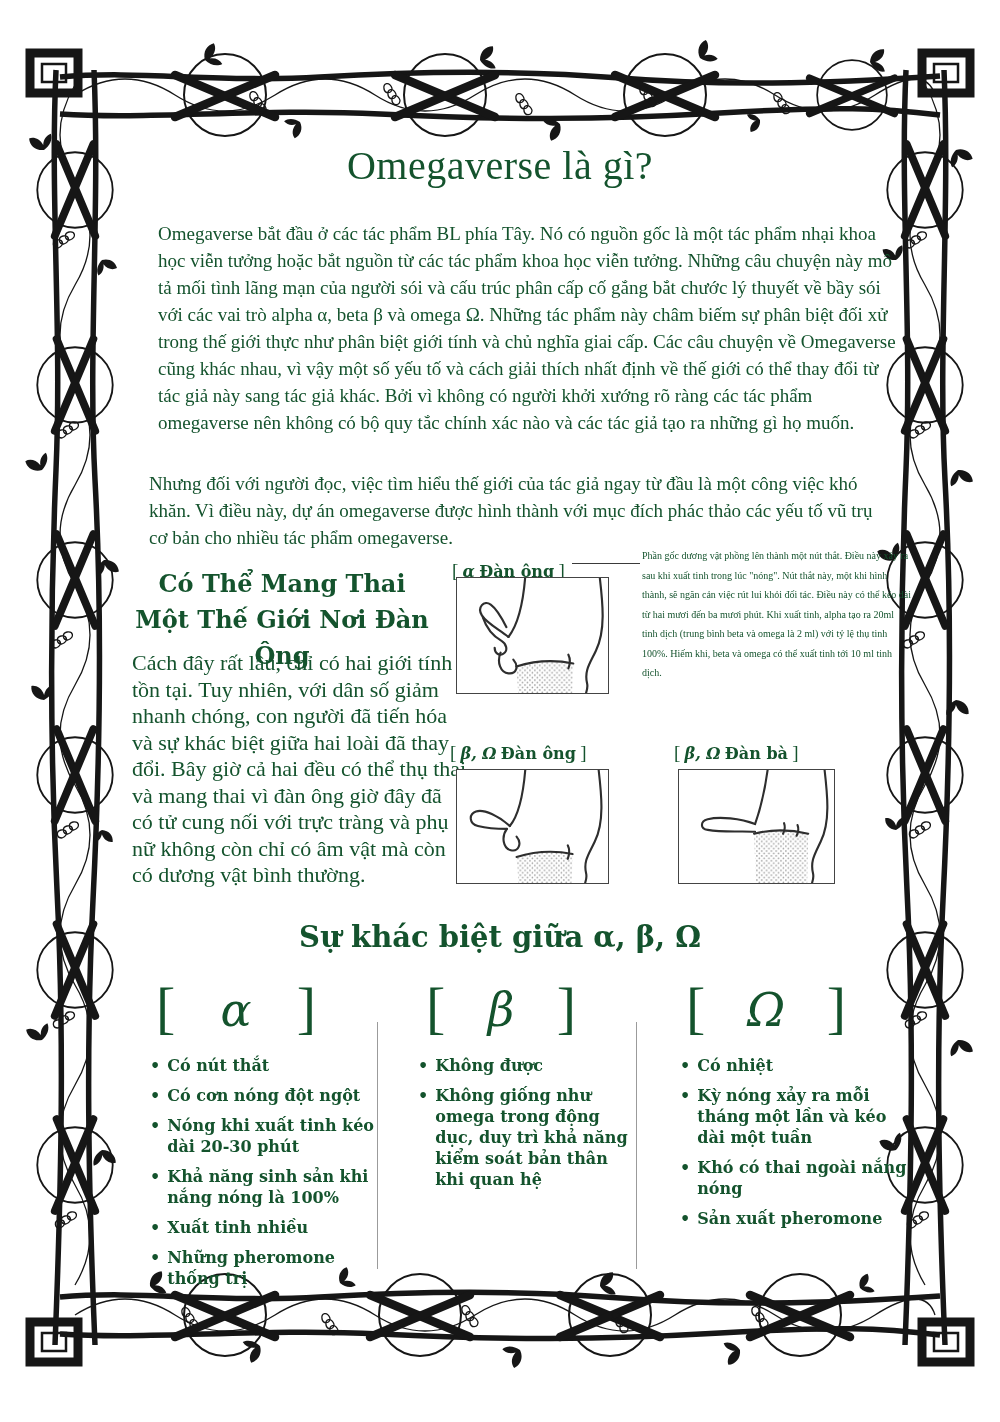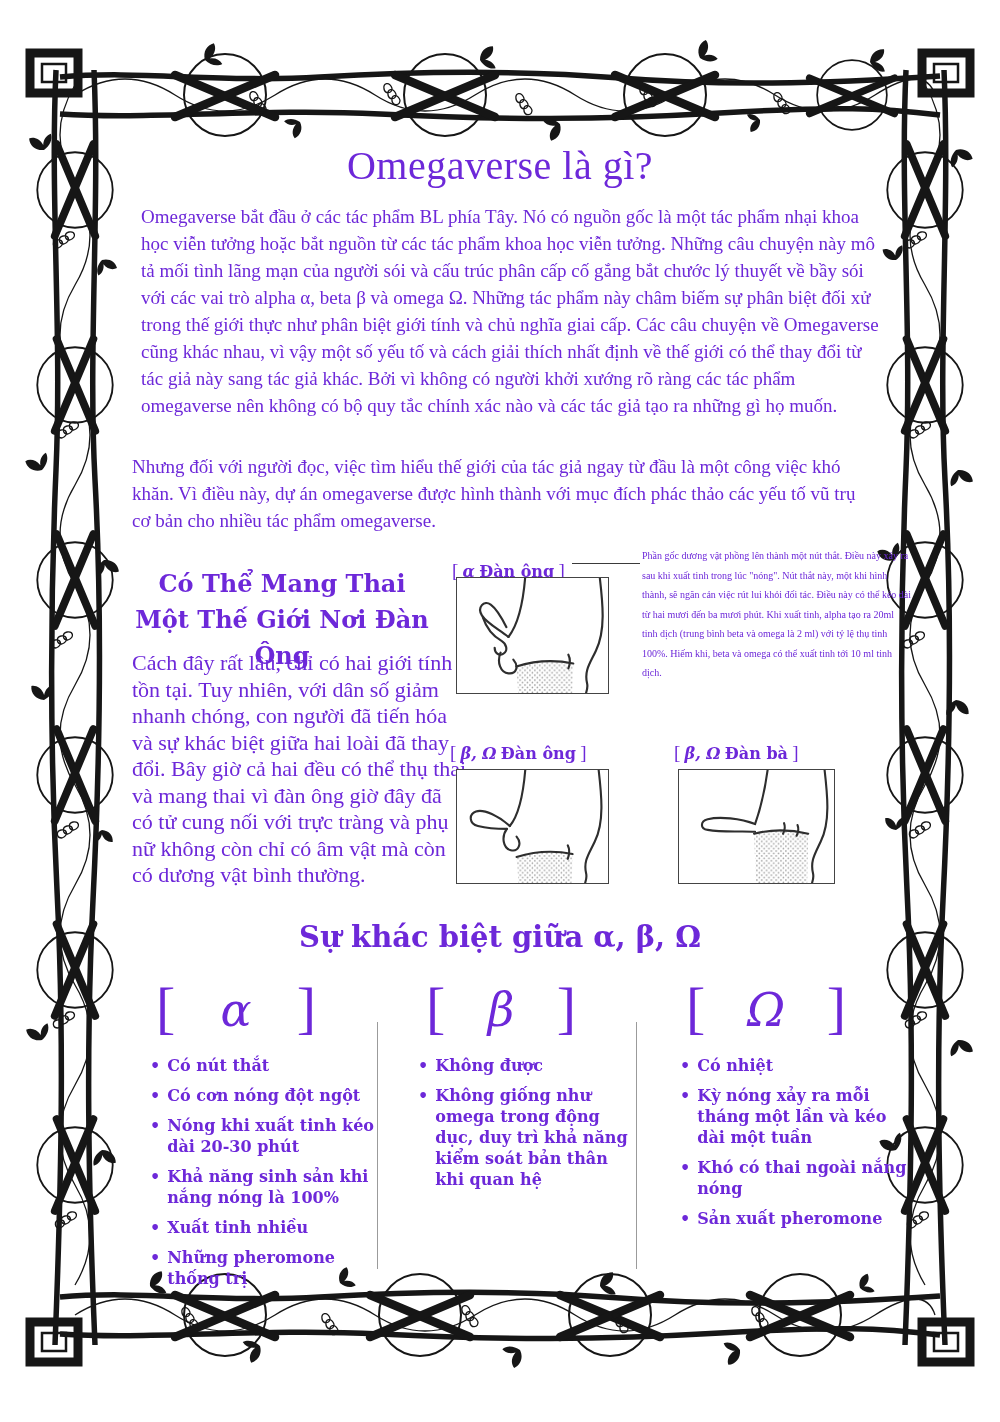--- a/index.html
+++ b/index.html
@@ -1,22 +1,22 @@
 <!DOCTYPE html>
 <html><head>
 <meta charset="utf-8">
 <style>
   html,body{margin:0;padding:0;background:#ffffff;}
   .page{position:relative;width:1000px;height:1422px;background:#fff;overflow:hidden;
-        font-family:"Liberation Serif",serif;color:#6d28d9;}
+        font-family:"Liberation Serif",serif;color:#14532d;}
   .border-art{position:absolute;left:0;top:0;width:1000px;height:1422px;}
 
   .title{position:absolute;left:26px;top:142px;width:948px;margin:0;text-align:center;
          font-size:40px;font-weight:400;letter-spacing:.5px;}
-  .para{position:absolute;margin:0;font-size:19px;line-height:27px;text-align:left;}
+  .para{position:absolute;margin:17px;font-size:19px;line-height:27px;text-align:left;}
   .p1{left:141px;top:203px;width:740px;}
   .p2{left:132px;top:453px;width:740px;}
 
   .s1h{position:absolute;left:110px;top:566px;width:344px;text-align:center;
        font-family:"DejaVu Serif",serif;font-weight:700;font-size:24px;line-height:36px;}
   .s1b{position:absolute;left:132px;top:650px;width:336px;margin:0;
        font-size:22px;line-height:26.5px;}
 
   .dlabel{position:absolute;white-space:nowrap;font-size:17px;}
   .dlabel .br{font-size:19px;font-weight:400;}

